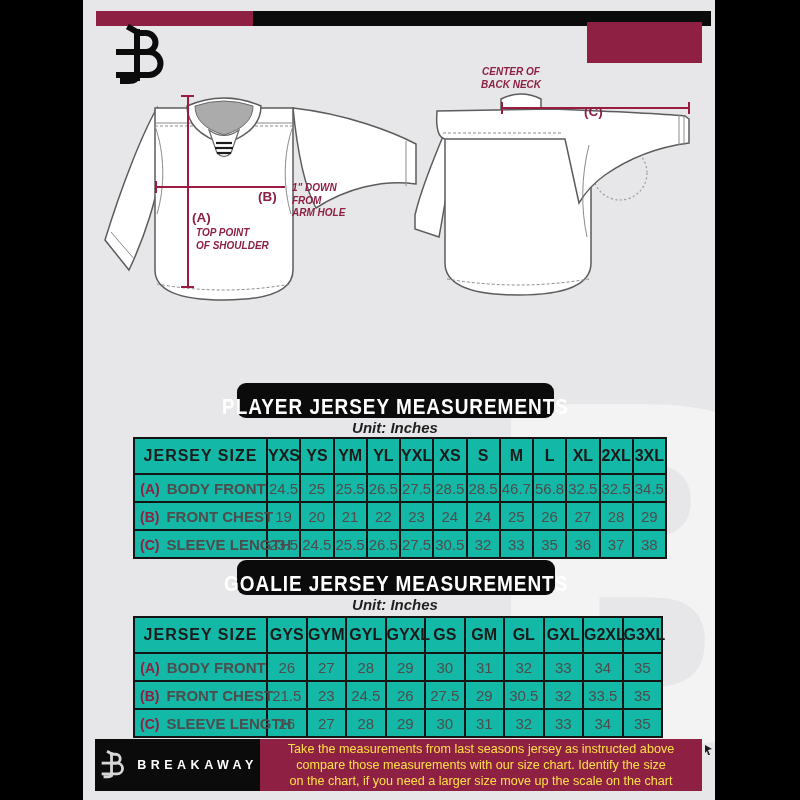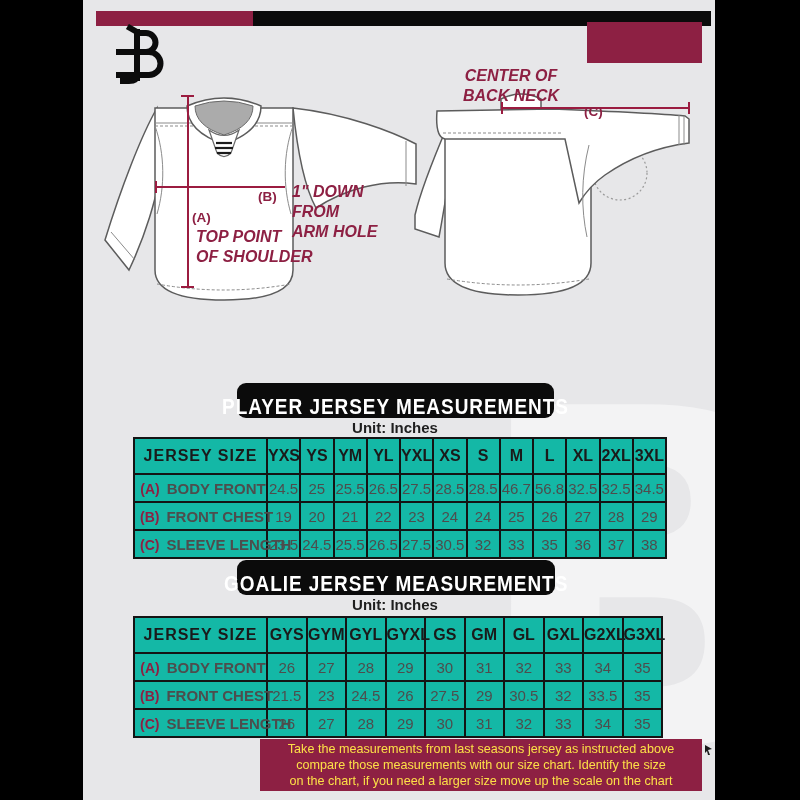--- a/index.html
+++ b/index.html
@@ -14,33 +14,33 @@
   
   .topbar{left:96px;top:11px;width:615px;height:15px;display:flex;}
   .tb-maroon{width:157px;height:100%;background:#8D2043;}
   .tb-black{flex:1;height:100%;background:#0b0b0b;}
   .titleblock{left:587px;top:22px;width:115px;height:41px;background:#8D2043;}
   .titlebox{left:193px;top:23px;width:394px;height:40px;background:#fff;border:2px solid #3f3f3f;
             display:flex;align-items:center;justify-content:center;}
   .titlebox span{font-size:25px;font-weight:bold;letter-spacing:1px;color:#151515;}
   .logo{left:106px;top:24px;width:64px;height:64px;}
   
-  .ann{color:#8D2043;font-weight:bold;font-style:italic;font-size:16px;line-height:1.25;
+  .ann{color:#8D2043;font-weight:bold;font-style:italic;font-size:10px;line-height:1.25;
        white-space:pre-line;z-index:4;}
   .annkey{color:#8D2043;font-weight:bold;font-size:13.5px;font-style:normal;z-index:4;}
   .mline{background:#9b1c40;z-index:4;}
   
   .fitnote{left:90px;top:327px;width:622px;height:47px;background:#8D2043;color:#fff;
            display:flex;align-items:center;justify-content:center;text-align:center;
            font-size:15.5px;line-height:1.45;white-space:pre-line;}
   
   .secbanner{background:#0b0b0b;border-radius:9px;display:flex;align-items:flex-end;justify-content:center;}
   .secbanner span{color:#fff;font-weight:bold;font-size:20px;letter-spacing:1px;
                   display:inline-block;transform:scale(.95,1.12);white-space:nowrap;}
-  .unit{font-weight:bold;font-size:15px;color:#1f1f1f;text-align:center;width:200px;}
+  .unit{font-style:italic;font-weight:bold;font-size:15px;color:#1f1f1f;text-align:center;width:200px;}
   
   table{border-collapse:collapse;table-layout:fixed;width:100%;background:#14b8a6;}
   td{border:2px solid #141414;text-align:center;padding:0;}
   tr.head td{height:34px;font-weight:bold;font-size:16px;color:#1a1a1a;}
   td.sizehead{font-size:13px;font-weight:bold;letter-spacing:1px;}
   tr.datarow td{height:26px;font-size:15px;color:#4d4d4d;}
   td.lbl{text-align:center;padding-left:5px;font-size:13px;font-weight:bold;color:#222;white-space:nowrap;}
   td.lbl .key{color:#8D2043;margin-right:7px;font-size:14px;}
   .tablewrap{z-index:3;}
   
@@ -300,20 +300,34 @@
         <td>31</td>
         <td>32</td>
         <td>33</td>
         <td>34</td>
         <td>35</td>
       </tr>
       </tbody>
     </table>
   </div>
 
+  <div class="abs footer-logo">
+    <svg viewBox="0 0 64 64" width="30" height="30">
+      <g fill="none" stroke="#d6d6d6" stroke-width="6" stroke-linecap="square">
+        <path d="M31 8 L31 54"></path>
+          <path d="M31 8 L24 4"></path>
+        <path d="M31 9 h9 a9.5 9.5 0 0 1 0 19 h-9"></path>
+        <path d="M31 28 h12 a11.5 11.5 0 0 1 0 23 h-12"></path>
+        <path d="M13 28 H31"></path>
+          <path d="M13 51 H31"></path>
+        <path d="M31 51 q0 6 -8 6 l-6 0"></path>
+      </g>
+    </svg>
+    <span class="bw">BREAKAWAY</span>
+  </div>
   <div class="abs footer-note">Take the measurements from last seasons jersey as instructed above
 compare those measurements  with our size chart. Identify the size
 on the chart, if you need a larger size move up the scale on the chart</div>
 
   <svg class="abs" style="left:704px;top:744px;" width="10" height="12" viewBox="0 0 10 12">
     <path d="M1,1 L8,5 L4,6 L6,11 L4,11 L3,7 L1,9 Z" fill="#1a1a1a"></path>
   </svg>
 
   <div class="bar left"></div>
   <div class="bar right"></div>

